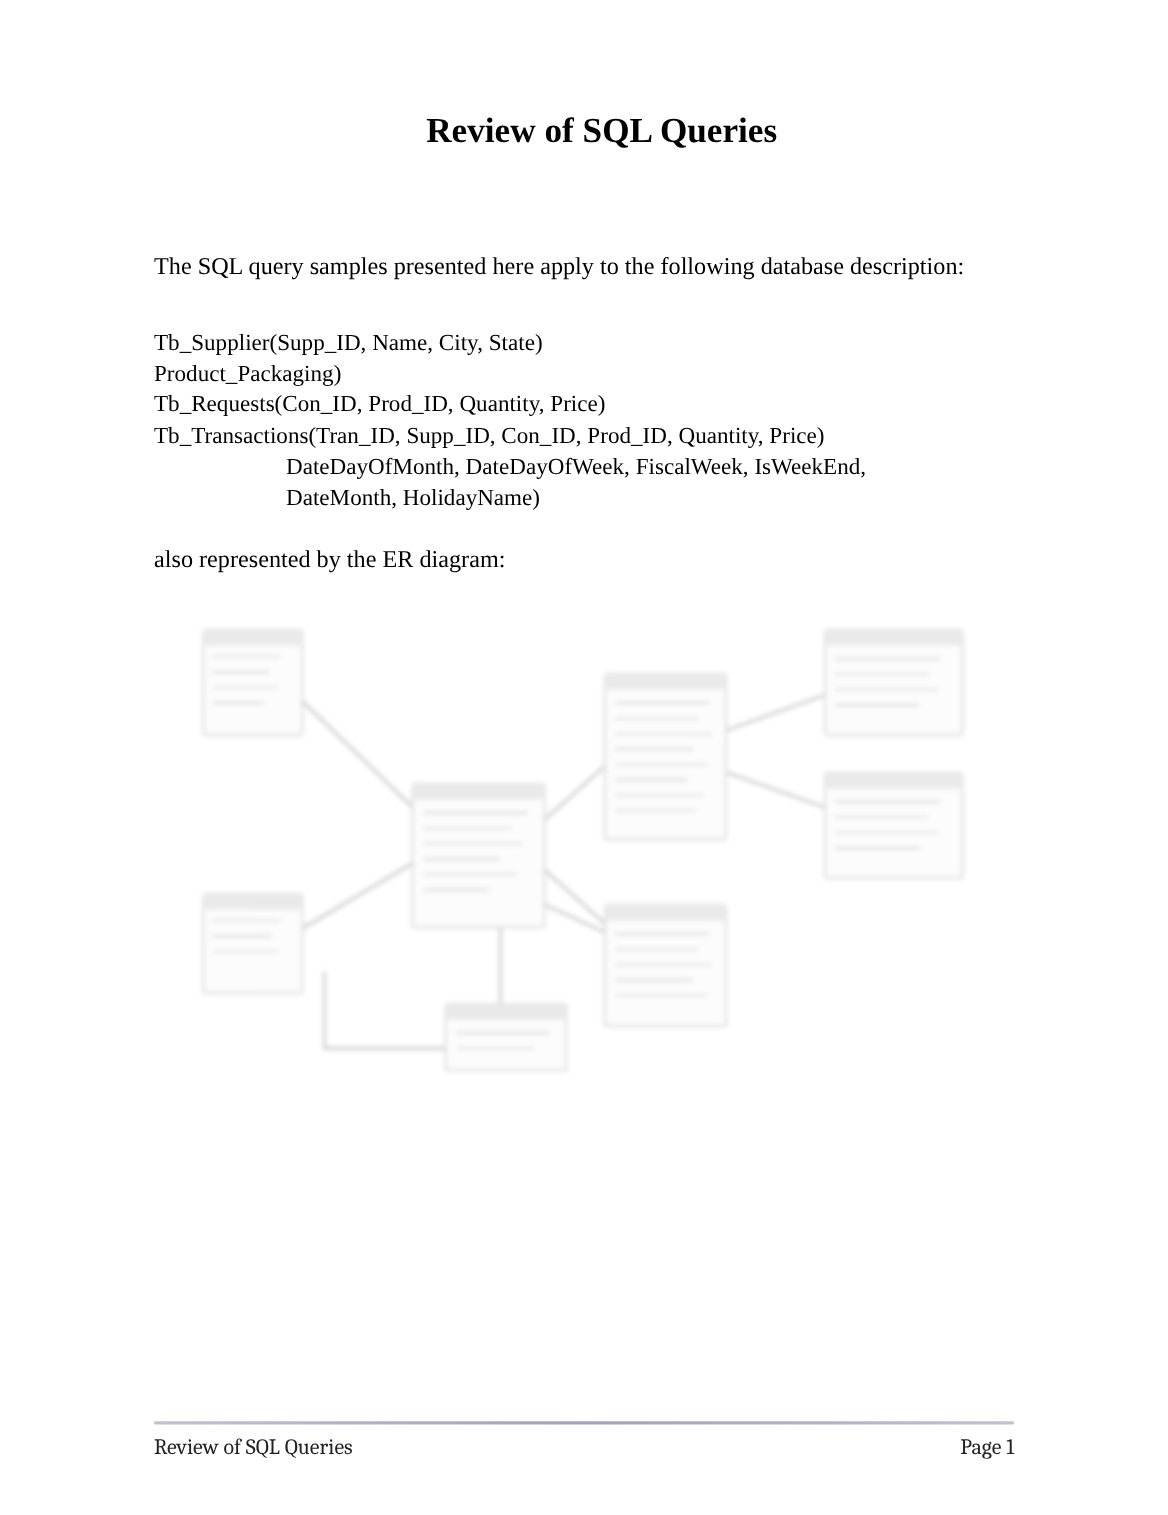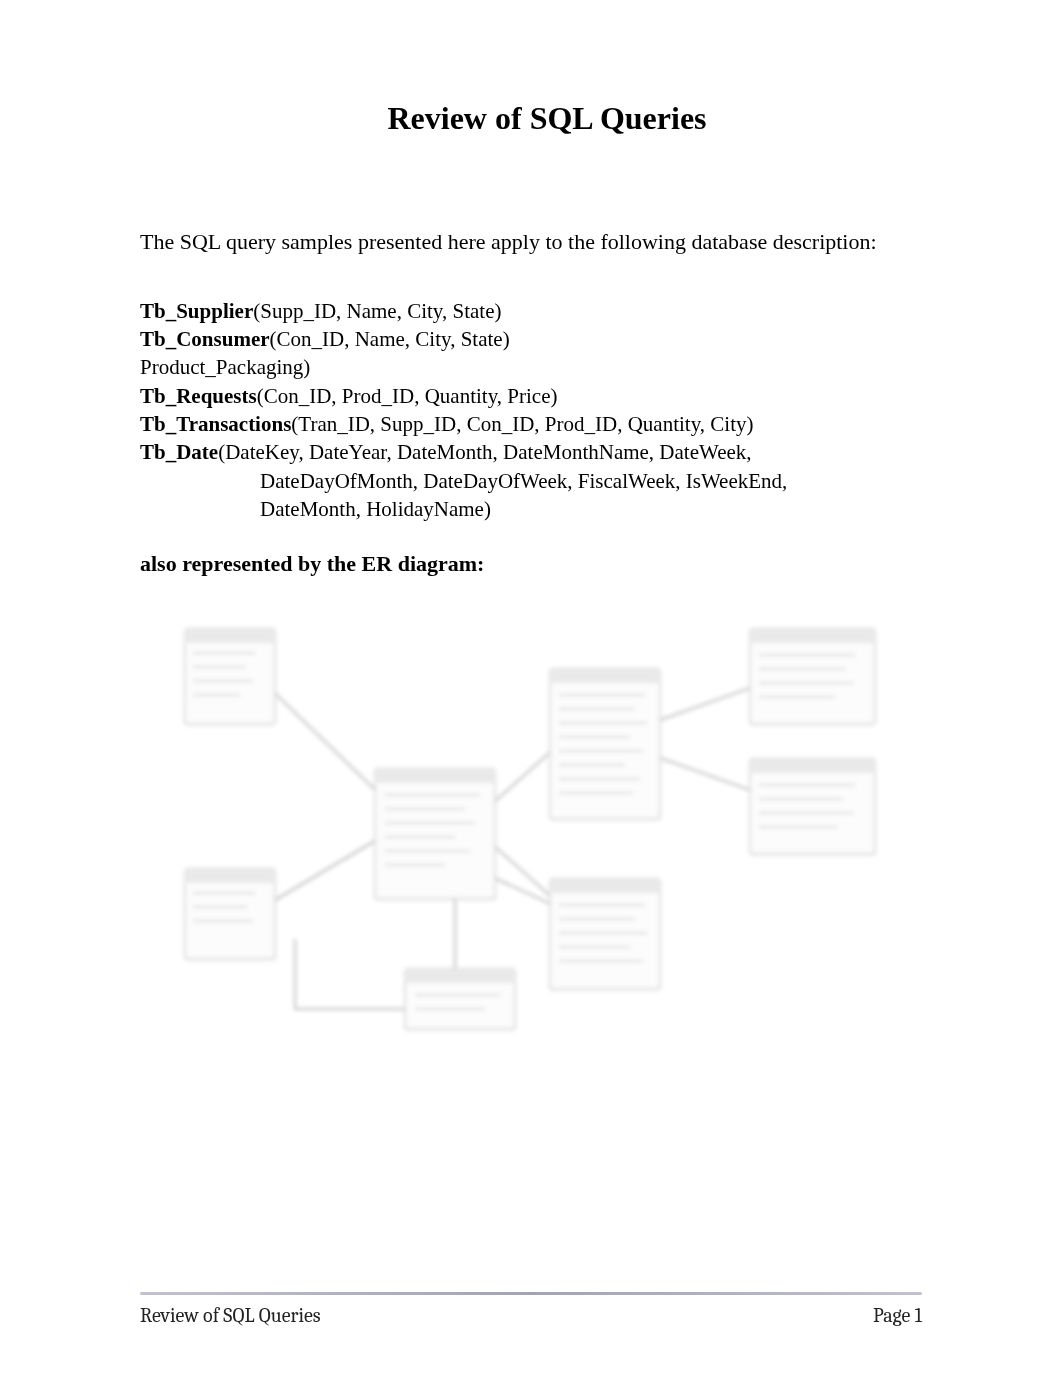--- a/index.html
+++ b/index.html
@@ -27,21 +27,21 @@
       line-height: 1.35;
       margin-bottom: 40px;
     }
     .schema {
       font-size: 21px;
       line-height: 1.35;
       margin-bottom: 28px;
     }
     .schema .row { display: block; }
     .schema .indent { padding-left: 120px; display: block; }
-    .also { font-size: 22px; margin-bottom: 32px; font-weight: bold; }
+    .also { font-size: 22px; margin-bottom: 32px; }
     .er-wrap {
       width: 780px;
       height: 430px;
       margin-left: -5px;
       position: relative;
     }
     .er-wrap svg { width: 100%; height: 100%; }
     .footer-rule {
       position: absolute;
       left: 140px; right: 140px;
@@ -53,38 +53,36 @@
     .footer {
       position: absolute;
       left: 140px; right: 140px;
       bottom: 50px;
       display: flex;
       justify-content: space-between;
       font-family: Cambria, Georgia, serif;
       font-size: 20px;
       color: #222;
     }
-    b { font-weight: bold; }
+    b { font-weight: normal; }
   </style>
 </head>
 <body>
 
 <div class="page">
 
   <h1 class="title">Review of SQL Queries</h1>
 
   <p class="intro">The SQL query samples presented here apply to the following database description:</p>
 
   <div class="schema">
     <span class="row"><b>Tb_Supplier</b><span>(Supp_ID, Name, City, State)</span></span>
-    <span class="row"><b>Tb_Consumer</b><span>(Con_ID, Name, City, State)</span></span>
     <span class="row">Product_Packaging)</span>
     <span class="row"><b>Tb_Requests</b><span>(Con_ID, Prod_ID, Quantity, Price)</span></span>
-    <span class="row"><b>Tb_Transactions</b><span>(Tran_ID, Supp_ID, Con_ID, Prod_ID, Quantity, City)</span></span>
-    <span class="row"><b>Tb_Date</b><span>(DateKey, DateYear, DateMonth, DateMonthName, DateWeek,</span></span>
+    <span class="row"><b>Tb_Transactions</b><span>(Tran_ID, Supp_ID, Con_ID, Prod_ID, Quantity, Price)</span></span>
     <span class="indent">DateDayOfMonth, DateDayOfWeek, FiscalWeek, IsWeekEnd,</span>
     <span class="indent">DateMonth, HolidayName)</span>
   </div>
 
   <p class="also">also represented by the ER diagram:</p>
 
   <div class="er-wrap">
     <svg viewBox="0 0 780 430">
       <defs>
         <filter id="blur">

